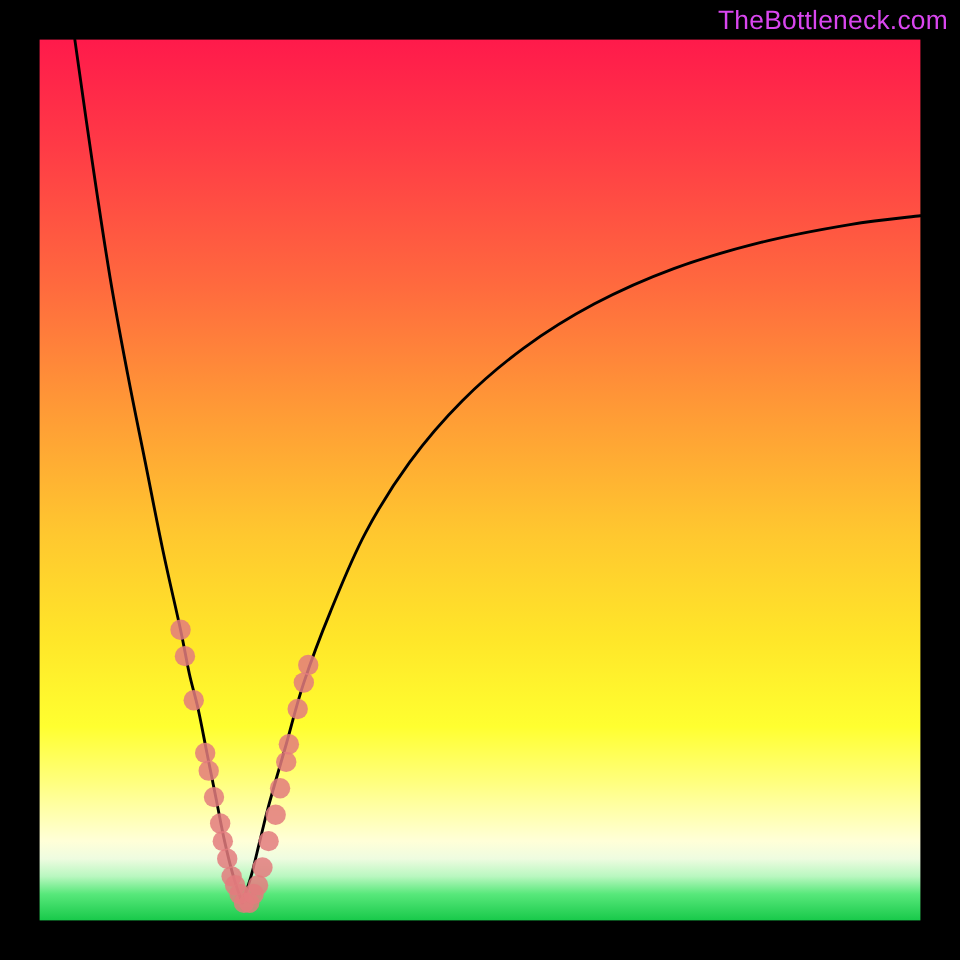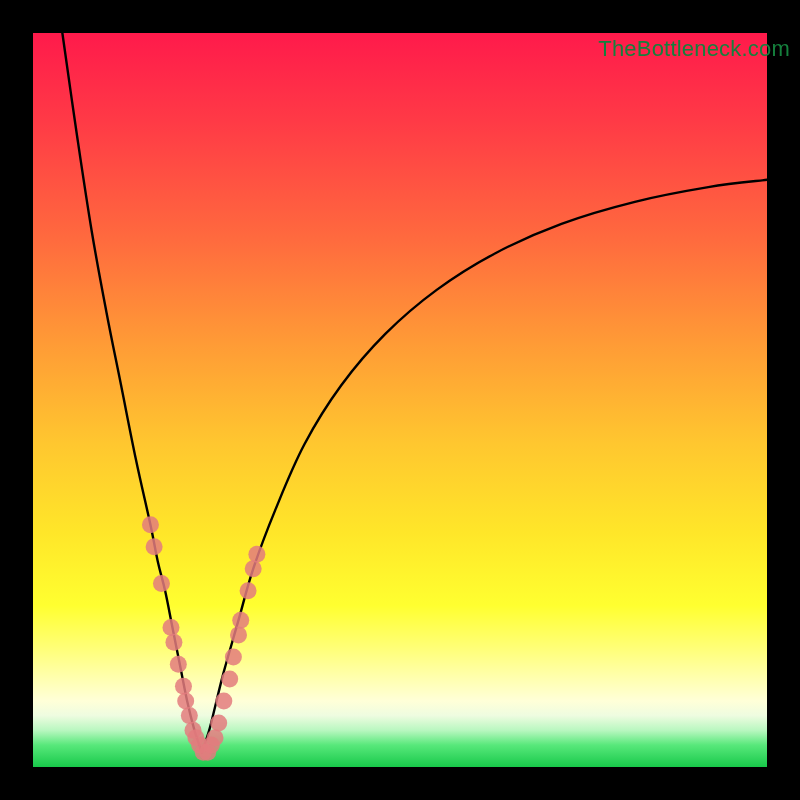--- a/index.html
+++ b/index.html
@@ -39,26 +39,25 @@
       #eefce0 93%,
       #b9f7c0 95%,
       #58e87b 97%,
       #18c94a 100%
     );
   }
   .watermark {
     position: absolute;
     top: 4px;
     right: 10px;
-    color: #15803d;
+    color: #d946ef;
     font-size: 22px;
     font-weight: 500;
     letter-spacing: 0.2px;
     user-select: none;
-    margin-top: 32px;
   }
   svg.curves {
     position: absolute;
     left: 33px;
     top: 33px;
     width: 734px;
     height: 734px;
     overflow: visible;
   }
 </style>

